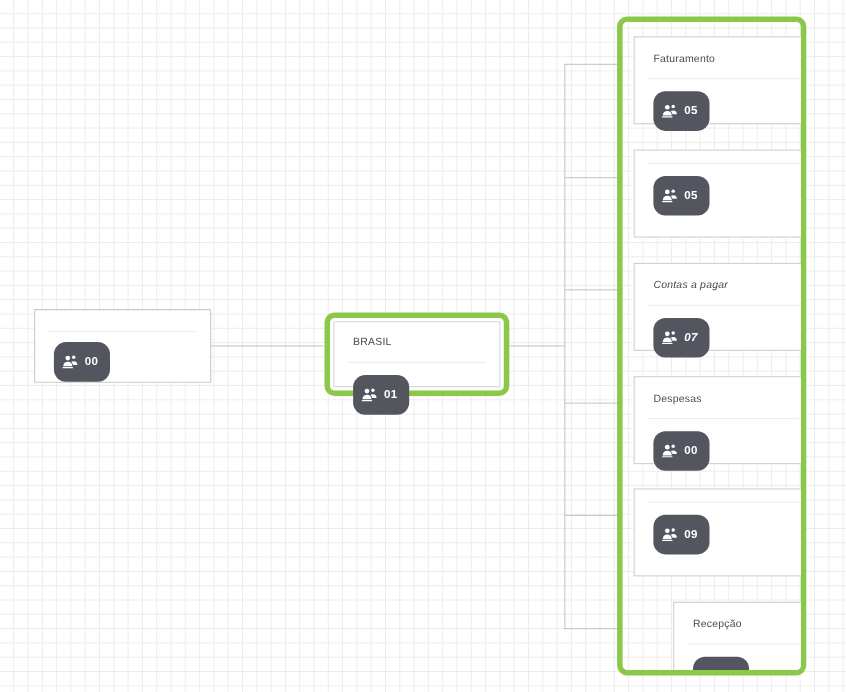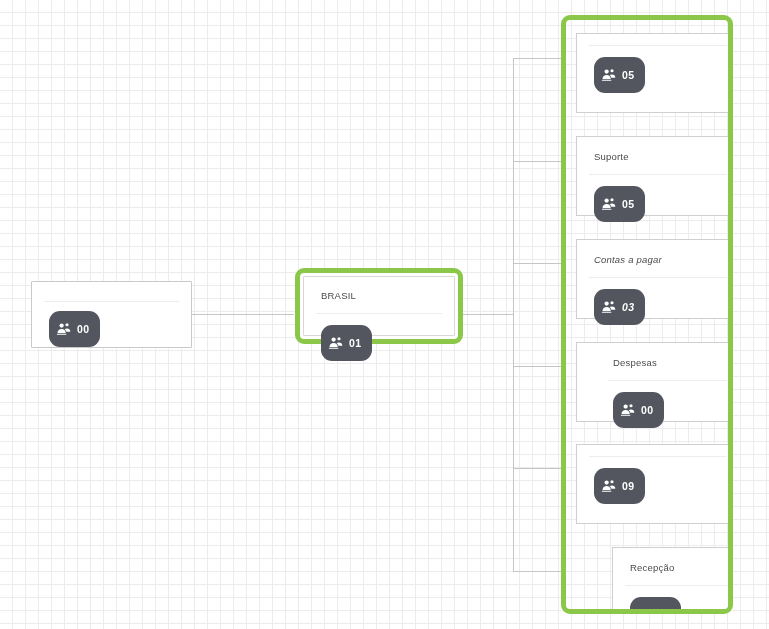--- a/index.html
+++ b/index.html
@@ -151,21 +151,21 @@
           <path d="M2.6 16.2c0-3.3 2.9-5.4 6.4-5.4s6.4 2.1 6.4 5.4v1.2H2.6z" fill="#ffffff"></path>
           <circle cx="17.6" cy="4.2" r="2.5" fill="#ffffff"></circle>
           <path d="M13.8 11.2c1-.7 2.3-1.1 3.8-1.1 3 0 5.2 1.7 5.2 4.3v1.0h-6.3c-.2-1.8-1.2-3.3-2.7-4.2z" fill="#ffffff"></path>
           <rect x="1.4" y="18.5" width="15.2" height="1.7" rx=".8" fill="#ffffff"></rect>
         </svg>
       </span>
       <span class="badge-count">00</span>
     </div>
   </div>
 
-  <div class="green-wrap" id="brasil-wrap" style="left:295px; top:268px; width:168px; height:76px;">
+  <div class="green-wrap" id="brasil-wrap" style="left:295px; top:284px; width:168px; height:76px;">
     <div class="node" id="brasil-node">
       <div class="node-title" style="padding-top:13px;">BRASIL</div>
       <div class="node-divider"></div>
       <div class="badge">
         <span class="badge-icon">
           <svg width="15" height="14" viewBox="0 0 24 22" xmlns="http://www.w3.org/2000/svg">
             <circle cx="9" cy="5.4" r="3.4" fill="#ffffff"></circle>
             <path d="M2.6 16.2c0-3.3 2.9-5.4 6.4-5.4s6.4 2.1 6.4 5.4v1.2H2.6z" fill="#ffffff"></path>
             <circle cx="17.6" cy="4.2" r="2.5" fill="#ffffff"></circle>
             <path d="M13.8 11.2c1-.7 2.3-1.1 3.8-1.1 3 0 5.2 1.7 5.2 4.3v1.0h-6.3c-.2-1.8-1.2-3.3-2.7-4.2z" fill="#ffffff"></path>
@@ -173,37 +173,37 @@
           </svg>
         </span>
         <span class="badge-count">01</span>
       </div>
     </div>
   </div>
 
   <div class="green-wrap" id="group-wrap" style="left:561px; top:15px; width:172px; height:599px;">
 
     <div class="dept-card" style="top:13px;">
+      <div class="node-title">Faturamento</div>
       <div class="node-divider"></div>
       <div class="badge">
         <span class="badge-icon">
           <svg width="15" height="14" viewBox="0 0 24 22" xmlns="http://www.w3.org/2000/svg">
             <circle cx="9" cy="5.4" r="3.4" fill="#ffffff"></circle>
             <path d="M2.6 16.2c0-3.3 2.9-5.4 6.4-5.4s6.4 2.1 6.4 5.4v1.2H2.6z" fill="#ffffff"></path>
             <circle cx="17.6" cy="4.2" r="2.5" fill="#ffffff"></circle>
             <path d="M13.8 11.2c1-.7 2.3-1.1 3.8-1.1 3 0 5.2 1.7 5.2 4.3v1.0h-6.3c-.2-1.8-1.2-3.3-2.7-4.2z" fill="#ffffff"></path>
             <rect x="1.4" y="18.5" width="15.2" height="1.7" rx=".8" fill="#ffffff"></rect>
           </svg>
         </span>
         <span class="badge-count">05</span>
       </div>
     </div>
 
     <div class="dept-card" style="top:116px;">
-      <div class="node-title">Suporte</div>
       <div class="node-divider"></div>
       <div class="badge">
         <span class="badge-icon">
           <svg width="15" height="14" viewBox="0 0 24 22" xmlns="http://www.w3.org/2000/svg">
             <circle cx="9" cy="5.4" r="3.4" fill="#ffffff"></circle>
             <path d="M2.6 16.2c0-3.3 2.9-5.4 6.4-5.4s6.4 2.1 6.4 5.4v1.2H2.6z" fill="#ffffff"></path>
             <circle cx="17.6" cy="4.2" r="2.5" fill="#ffffff"></circle>
             <path d="M13.8 11.2c1-.7 2.3-1.1 3.8-1.1 3 0 5.2 1.7 5.2 4.3v1.0h-6.3c-.2-1.8-1.2-3.3-2.7-4.2z" fill="#ffffff"></path>
             <rect x="1.4" y="18.5" width="15.2" height="1.7" rx=".8" fill="#ffffff"></rect>
           </svg>
@@ -218,25 +218,25 @@
       <div class="badge">
         <span class="badge-icon">
           <svg width="15" height="14" viewBox="0 0 24 22" xmlns="http://www.w3.org/2000/svg">
             <circle cx="9" cy="5.4" r="3.4" fill="#ffffff"></circle>
             <path d="M2.6 16.2c0-3.3 2.9-5.4 6.4-5.4s6.4 2.1 6.4 5.4v1.2H2.6z" fill="#ffffff"></path>
             <circle cx="17.6" cy="4.2" r="2.5" fill="#ffffff"></circle>
             <path d="M13.8 11.2c1-.7 2.3-1.1 3.8-1.1 3 0 5.2 1.7 5.2 4.3v1.0h-6.3c-.2-1.8-1.2-3.3-2.7-4.2z" fill="#ffffff"></path>
             <rect x="1.4" y="18.5" width="15.2" height="1.7" rx=".8" fill="#ffffff"></rect>
           </svg>
         </span>
-        <span class="badge-count">03</span>
-      </div>
-    </div>
-
-    <div class="dept-card" style="top:322px;padding-left:19px;">
+        <span class="badge-count">07</span>
+      </div>
+    </div>
+
+    <div class="dept-card" style="top:322px;">
       <div class="node-title">Despesas</div>
       <div class="node-divider"></div>
       <div class="badge">
         <span class="badge-icon">
           <svg width="15" height="14" viewBox="0 0 24 22" xmlns="http://www.w3.org/2000/svg">
             <circle cx="9" cy="5.4" r="3.4" fill="#ffffff"></circle>
             <path d="M2.6 16.2c0-3.3 2.9-5.4 6.4-5.4s6.4 2.1 6.4 5.4v1.2H2.6z" fill="#ffffff"></path>
             <circle cx="17.6" cy="4.2" r="2.5" fill="#ffffff"></circle>
             <path d="M13.8 11.2c1-.7 2.3-1.1 3.8-1.1 3 0 5.2 1.7 5.2 4.3v1.0h-6.3c-.2-1.8-1.2-3.3-2.7-4.2z" fill="#ffffff"></path>
             <rect x="1.4" y="18.5" width="15.2" height="1.7" rx=".8" fill="#ffffff"></rect>

